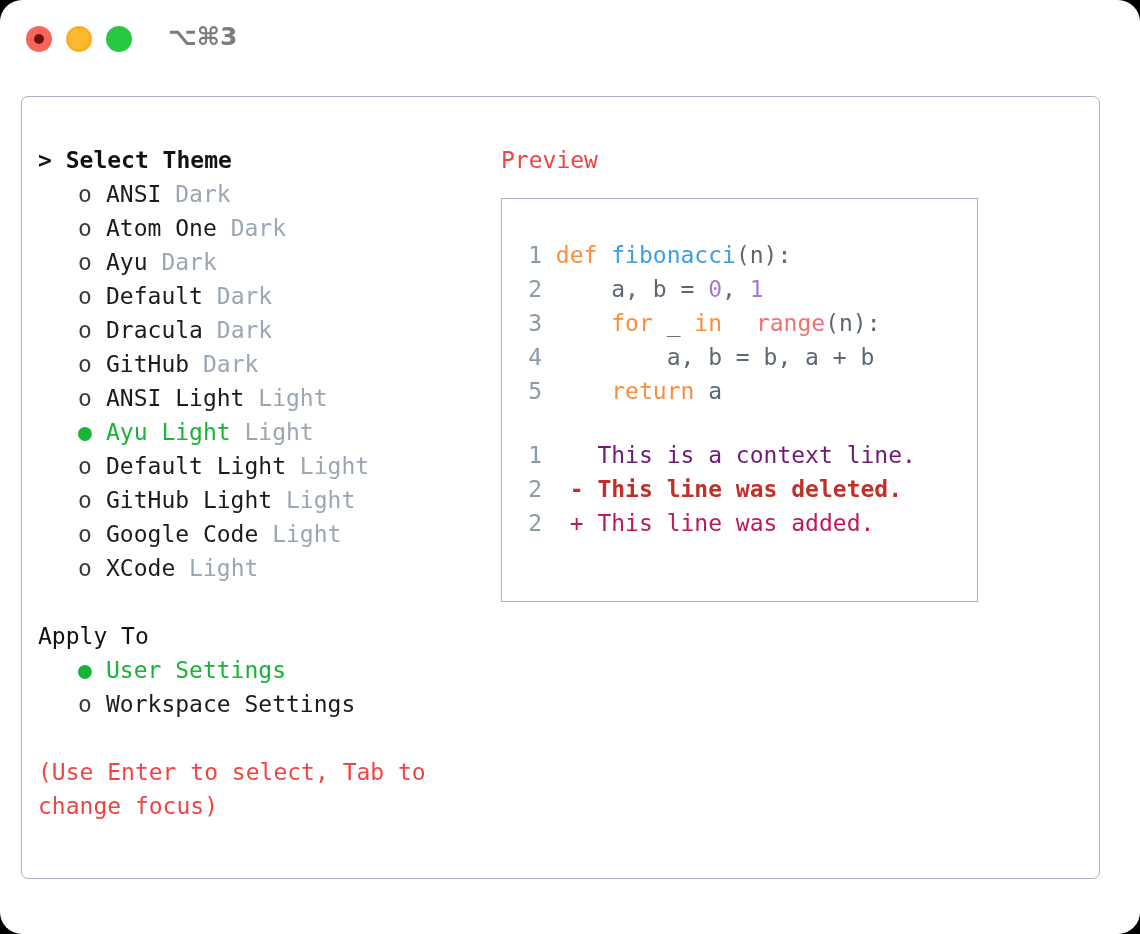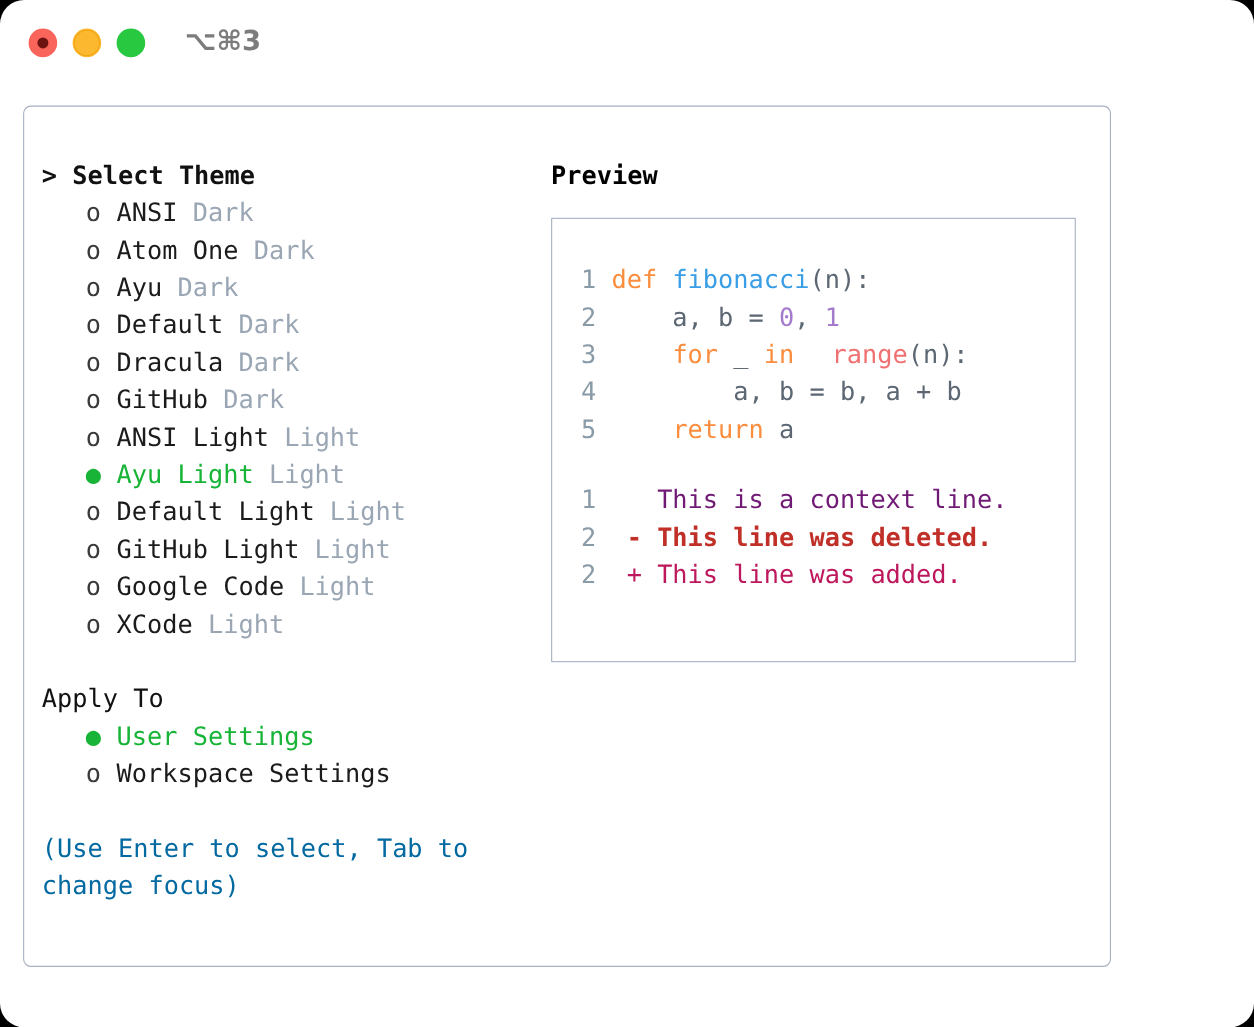--- a/index.html
+++ b/index.html
@@ -72,21 +72,21 @@
     letter-spacing: 0px;
     font-family: "DejaVu Sans", sans-serif;
     white-space: pre;
   }
 
   
   .dialog {
     position: absolute;
     left: 21px;
     top: 96px;
-    width: 989px;
+    width: 1079px;
     height: 783px;
     box-sizing: border-box;
     border: 1.5px solid #a7b1c2;
     border-radius: 7px;
     background: #ffffff;
   }
 
   
   .left-col {
     position: absolute;
@@ -120,37 +120,37 @@
   .opt-variant {
     color: #9aa6b4;
   }
 
   .spacer-sm { height: 34px; }
 
   .hint {
     margin-top: 34px;
     font-size: 23px;
     line-height: 34px;
-    color: #0369a1;
+    color: #ef4444;
     width: 410px;
     white-space: pre-wrap;
   }
 
   
   .right-col {
     position: absolute;
     left: 479px;
     top: 46px;
   }
 
   .preview-title {
     font-size: 23px;
     line-height: 34px;
-    font-weight: bold;
-    color: #000000;
+    font-weight: normal;
+    color: #ef4444;
     white-space: pre;
   }
 
   .preview-box {
     margin-top: 21px;
     width: 477px;
     height: 404px;
     box-sizing: border-box;
     border: 1.5px solid #a7b1c2;
     background: #ffffff;

